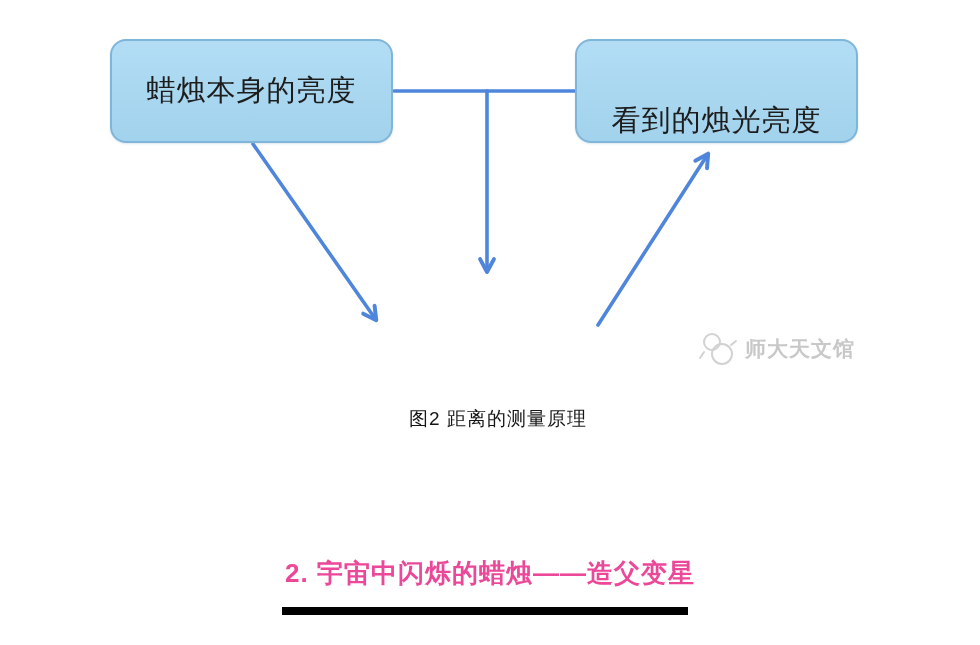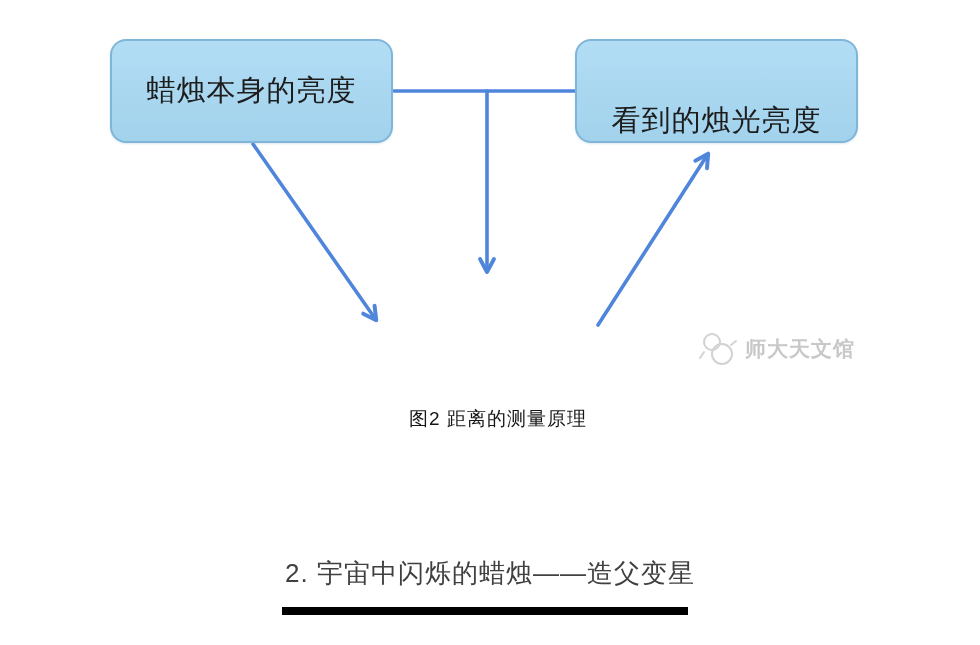--- a/index.html
+++ b/index.html
@@ -72,22 +72,22 @@
     letter-spacing: 1px;
   }
   .heading {
     position: absolute;
     left: 0;
     right: 0;
     top: 556px;
     margin: 0;
     text-align: center;
     font-size: 26px;
-    font-weight: 400;
-    color: #404040;
+    font-weight: 700;
+    color: #ec4899;
     letter-spacing: 1px;
   }
   .heading-bar {
     position: absolute;
     left: 282px;
     top: 607px;
     width: 406px;
     height: 8px;
     background: var(--heading-bar, #000000);
   }

